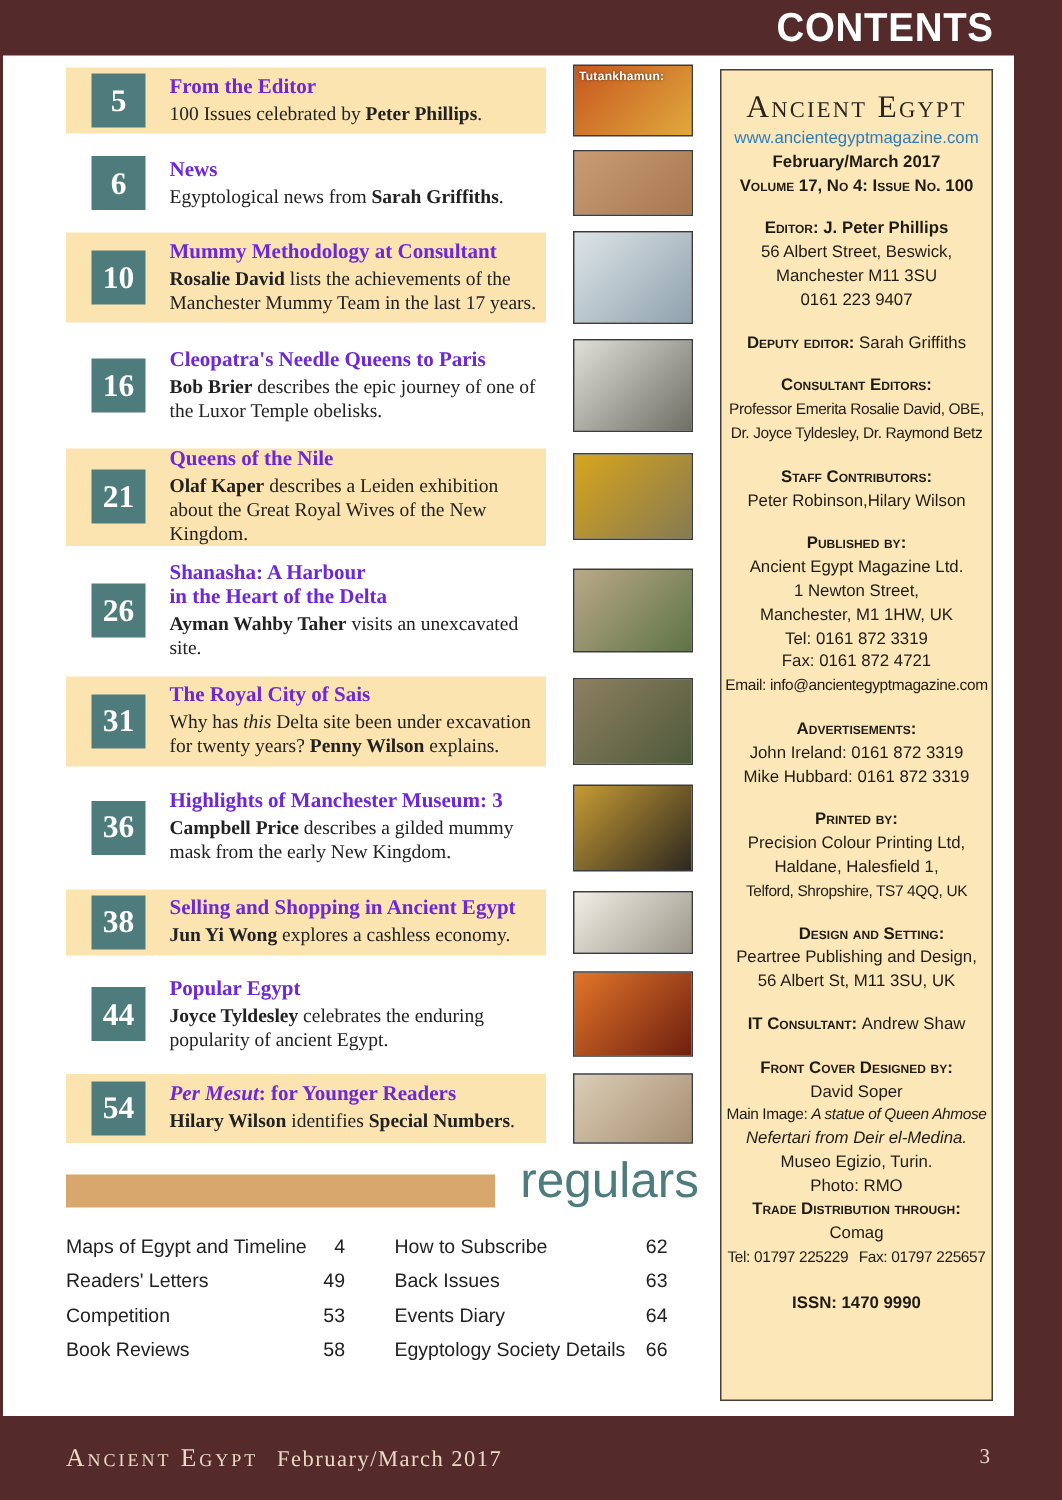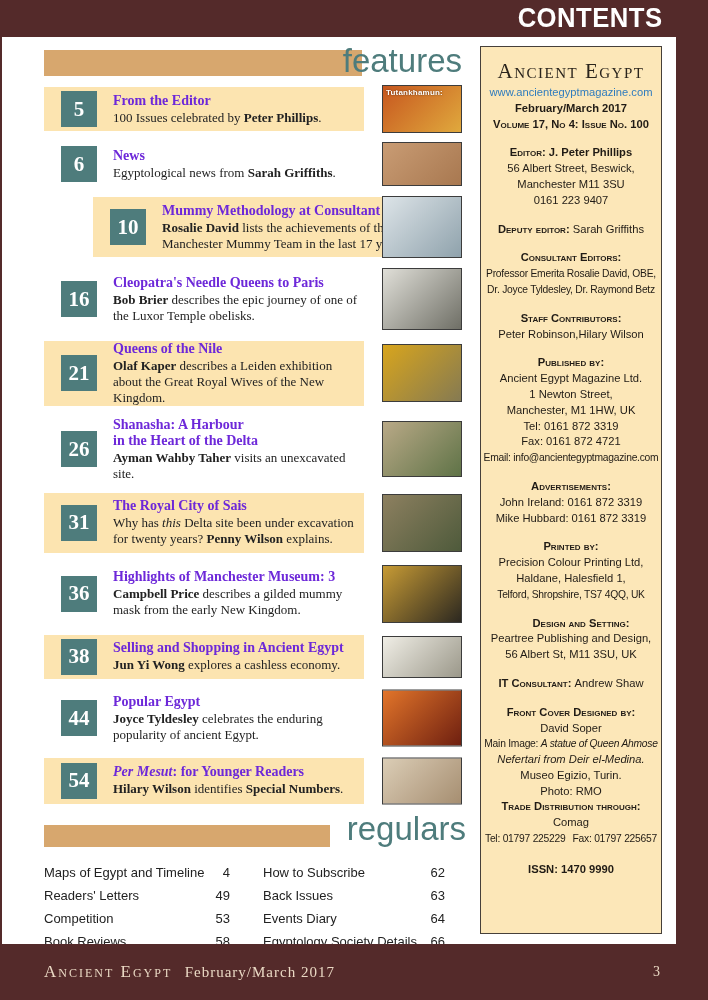--- a/index.html
+++ b/index.html
@@ -66,24 +66,20 @@
 
 <div class="page">
 
   <div class="top-band">
     <span class="contents-title">CONTENTS</span>
   </div>
 
   <div class="content">
 
     <div class="features-col">
-      <div class="sec-head">
-        <div class="bar bar-features"></div>
-        <span class="sec-title">features</span>
-      </div>
       <div class="flist">
           <div class="frow" style="min-height: 44px;">
             <div class="frow-main hl">
               <div class="pagenum">5</div>
               <div class="ftext">
                 <div class="ftitle"><span>From the Editor</span></div>
                 <div class="fdesc"><span>100 Issues celebrated by </span><span class="b">Peter Phillips</span><span>.</span></div>
               </div>
             </div>
             <div class="thumb" style="height: 48px; background: linear-gradient(135deg, rgb(199, 87, 31) 0%, rgb(224, 169, 61) 100%);">
@@ -93,21 +89,21 @@
           <div class="frow" style="min-height: 44px;">
             <div class="frow-main">
               <div class="pagenum">6</div>
               <div class="ftext">
                 <div class="ftitle"><span>News</span></div>
                 <div class="fdesc"><span>Egyptological news from </span><span class="b">Sarah Griffiths</span><span>.</span></div>
               </div>
             </div>
             <div class="thumb" style="height: 44px; background: linear-gradient(135deg, rgb(201, 156, 116) 0%, rgb(168, 120, 80) 100%);"></div>
           </div>
-          <div class="frow" style="min-height: 60px; justify-content: center;">
+          <div class="frow" style="min-height: 60px;">
             <div class="frow-main hl">
               <div class="pagenum">10</div>
               <div class="ftext">
                 <div class="ftitle"><span>Mummy Methodology at Consultant</span></div>
                 <div class="fdesc"><span class="b">Rosalie David</span><span> lists the achievements of the Manchester Mummy Team in the last 17 years.</span></div>
               </div>
             </div>
             <div class="thumb" style="height: 62px; background: linear-gradient(135deg, rgb(221, 228, 232) 0%, rgb(143, 162, 172) 100%);"></div>
           </div>
           <div class="frow" style="min-height: 62px;">

